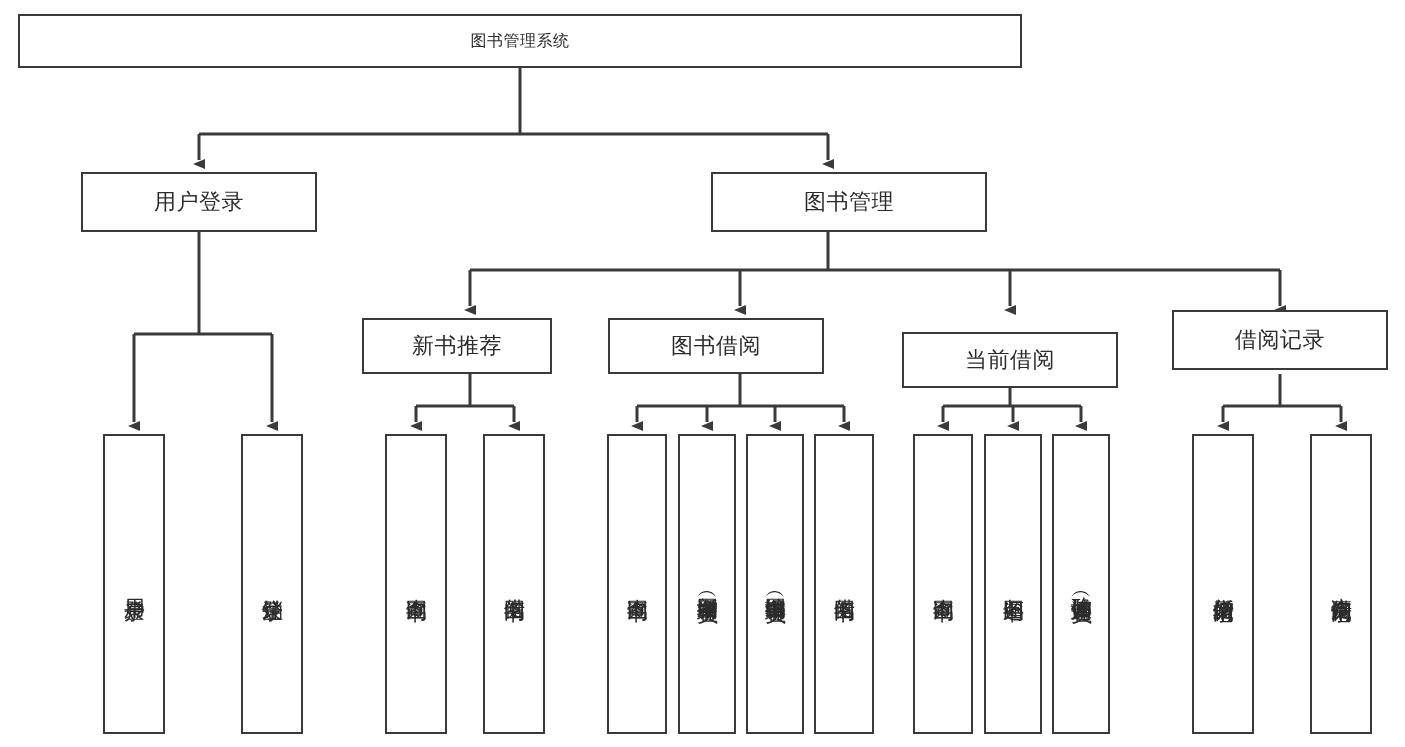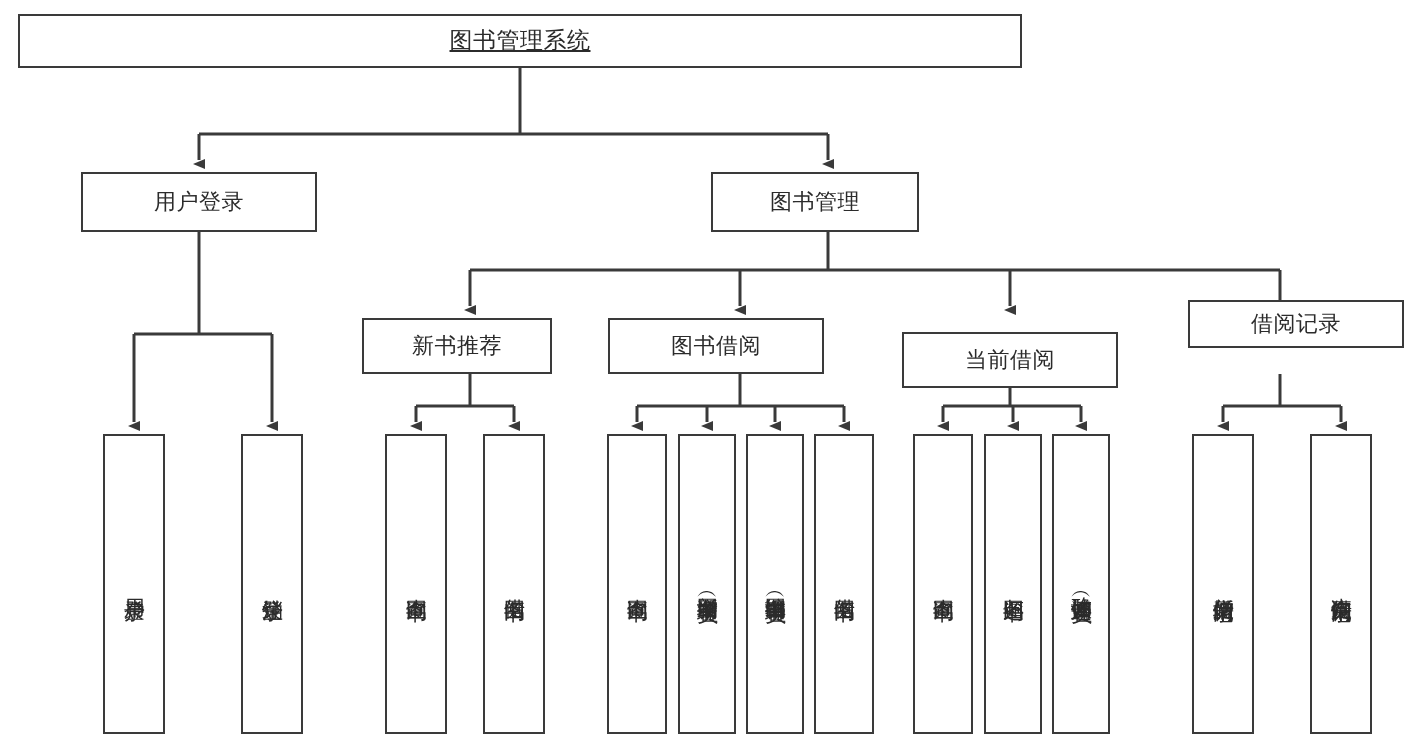--- a/index.html
+++ b/index.html
@@ -41,21 +41,21 @@
   }
   .node-label-v {
     writing-mode: vertical-rl;
     text-orientation: upright;
     font-size: 21px;
     color: #2b2b2b;
     line-height: 1.18;
     letter-spacing: 1px;
     white-space: nowrap;
   }
-  .lvl0 .node-label-h { font-size: 23px; text-decoration: underline; }
+  .lvl0 .node-label-h { font-size: 16px; }
   #edge-layer {
     position: absolute;
     left: 0;
     top: 0;
     width: 1405px;
     height: 747px;
     pointer-events: none;
   }
   #watermark {
     position: absolute;
@@ -128,33 +128,33 @@
         </g>
       </g>
   </svg>
   <div id="nodes-layer">
       <div class="node-box lvl0" style="left: 18px; top: 14px; width: 1004px; height: 54px;">
         <span class="node-label-h">图书管理系统</span>
       </div>
       <div class="node-box lvl1" style="left: 81px; top: 172px; width: 236px; height: 60px;">
         <span class="node-label-h">用户登录</span>
       </div>
-      <div class="node-box lvl1" style="left: 711px; top: 172px; width: 208px; height: 60px;">
+      <div class="node-box lvl1" style="left: 711px; top: 172px; width: 276px; height: 60px;">
         <span class="node-label-h">图书管理</span>
       </div>
       <div class="node-box lvl2" style="left: 362px; top: 318px; width: 190px; height: 56px;">
         <span class="node-label-h">新书推荐</span>
       </div>
       <div class="node-box lvl2" style="left: 600px; top: 318px; width: 216px; height: 56px; margin-left: 8px;">
         <span class="node-label-h">图书借阅</span>
       </div>
       <div class="node-box lvl2" style="left: 902px; top: 318px; width: 216px; height: 56px; margin-top: 14px;">
         <span class="node-label-h">当前借阅</span>
       </div>
-      <div class="node-box lvl2" style="left: 1172px; top: 300px; width: 216px; height: 48px; margin-left: 16px;">
+      <div class="node-box lvl2" style="left: 1172px; top: 310px; width: 216px; height: 60px;">
         <span class="node-label-h">借阅记录</span>
       </div>
       <div class="node-box lvl3" style="left: 103px; top: 434px; width: 62px; height: 300px;">
         <span class="node-label-v">用户登录</span>
       </div>
       <div class="node-box lvl3" style="left: 241px; top: 434px; width: 62px; height: 300px;">
         <span class="node-label-v">注销登录</span>
       </div>
       <div class="node-box lvl3" style="left: 385px; top: 434px; width: 62px; height: 300px;">
         <span class="node-label-v">查询图书</span>

